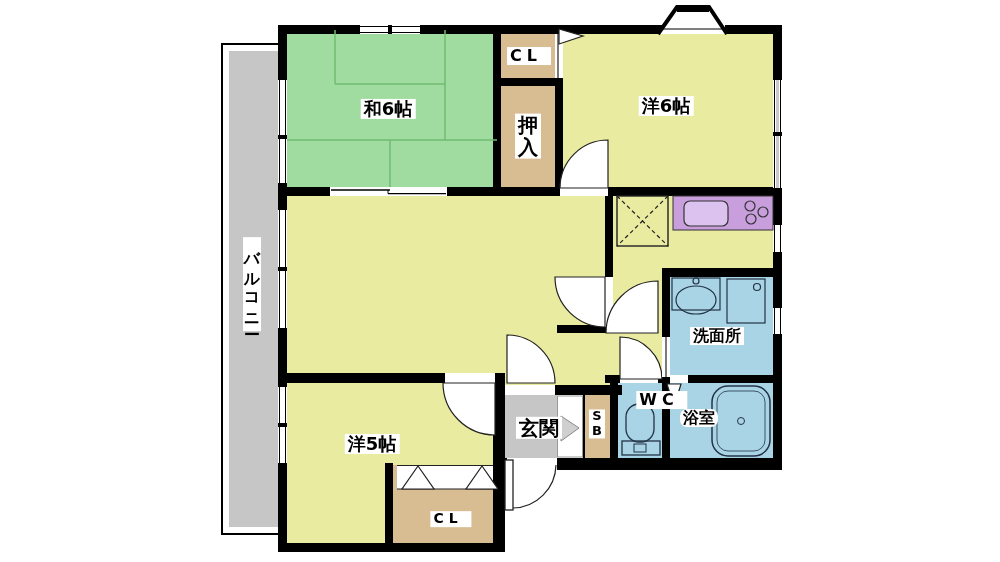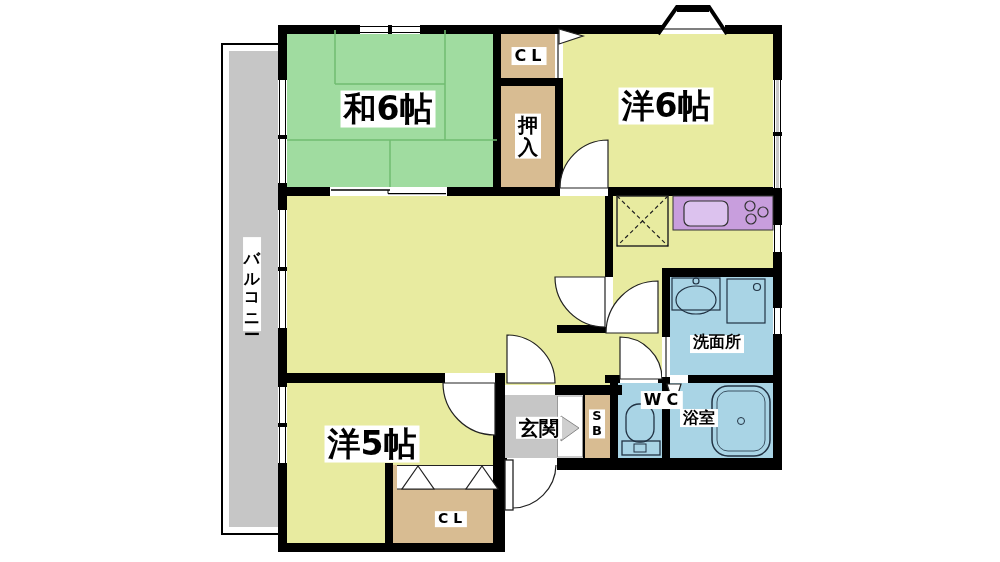--- a/index.html
+++ b/index.html
@@ -9,22 +9,22 @@
   .wall{position:absolute;background:var(--wall);}
   .c-yellow{background:var(--yellow);} .c-green{background:var(--green);}
   .c-tan{background:var(--tan);} .c-blue{background:var(--blue);}
   .c-gray{background:var(--gray);} .c-white{background:#fff;}
   .balcony-rail{position:absolute;left:221px;top:43px;width:60px;height:488px;
                 border:2px solid #000;background:#fff;}
   .balcony-floor{position:absolute;left:229px;top:51px;width:49px;height:476px;background:var(--gray);}
   svg.overlay{position:absolute;left:0;top:0;width:1000px;height:562px;}
   .lbl{position:absolute;transform:translate(-50%,-50%);background:var(--labelbg);
        color:#000;font-weight:600;white-space:nowrap;padding:0 3px;line-height:1.12;text-align:center;}
-  .f27{font-size:33px;} .f21{font-size:20px;} .f17{font-size:16px;} .f15{font-size:14px;} .f13{font-size:13px;}
-  .sp{letter-spacing:5px;padding-right:0;}
+  .f27{font-size:18px;} .f21{font-size:20px;} .f17{font-size:16px;} .f15{font-size:14px;} .f13{font-size:13px;}
+  .sp{letter-spacing:5px;padding-right:9px;}
   .vert{writing-mode:vertical-rl;letter-spacing:3px;padding:3px 0;}
   .stack span{display:block;}
 </style>
 </head>
 <body>
 
 <div class="canvas">
 
   <div class="balcony-rail"></div>
   <div class="balcony-floor"></div>
@@ -215,23 +215,23 @@
   </svg>
 
   <div class="lbl f27" style="left:388px;top:109px;"><span>和6帖</span></div>
   <div class="lbl f17 sp" style="left:529px;top:56px;"><span>CL</span></div>
   <div class="lbl f21 stack" style="left:528px;top:136px;">
       <span>押</span>
       <span>入</span>
     </div>
   <div class="lbl f27" style="left:666px;top:106px;"><span>洋6帖</span></div>
   <div class="lbl f17 vert" style="left:252px;top:284px;"><span>バルコニー</span></div>
-  <div class="lbl f17" style="left:717px;top:344px;font-family:Liberation Mono, monospace;"><span>洗面所</span></div>
+  <div class="lbl f17" style="left:717px;top:336px;"><span>洗面所</span></div>
   <div class="lbl f17 sp" style="left:662px;top:400px;"><span>WC</span></div>
-  <div class="lbl f17" style="left:699px;top:418px;"><span>浴室</span></div>
+  <div class="lbl f17" style="left:699px;top:418px;border-radius:7px;"><span>浴室</span></div>
   <div class="lbl f13 stack" style="left:597px;top:424px;">
       <span>S</span>
       <span>B</span>
     </div>
   <div class="lbl f21" style="left:539px;top:428px;"><span>玄関</span></div>
   <div class="lbl f27" style="left:372px;top:444px;"><span>洋5帖</span></div>
   <div class="lbl f15 sp" style="left:451px;top:519px;"><span>CL</span></div>
 
 </div>
 

